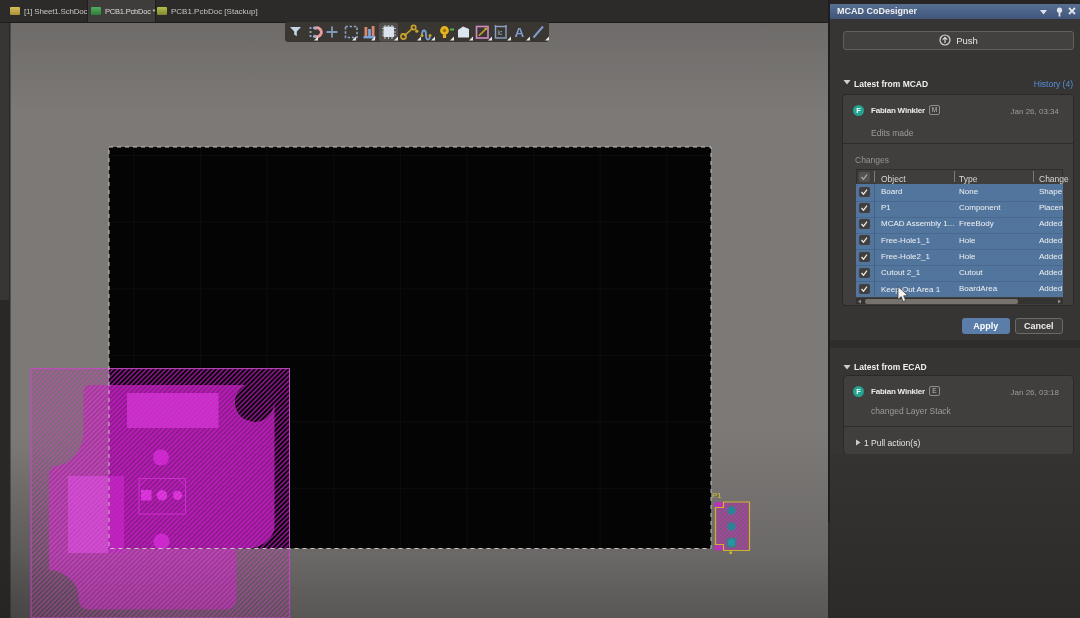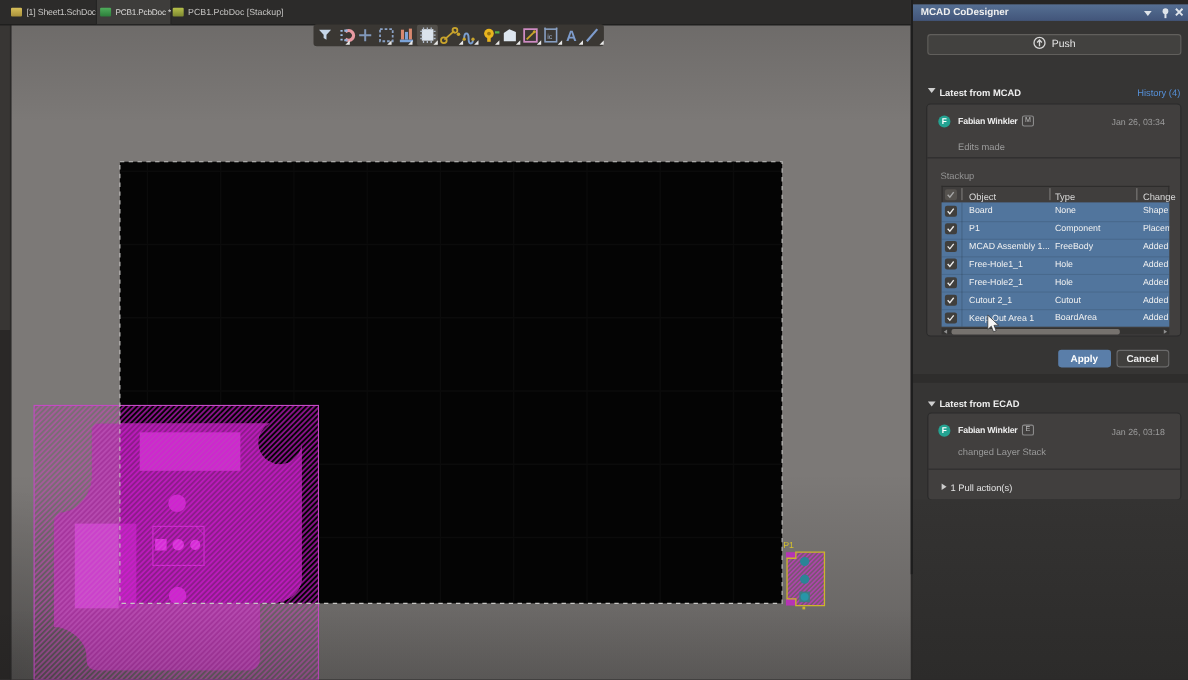--- a/index.html
+++ b/index.html
@@ -223,21 +223,21 @@
     <div class="abs" style="left:24px;top:78.5px;font-size:8.5px;font-weight:bold;color:#efefef;">Latest from MCAD</div>
     <div class="abs" style="right:7px;top:79px;font-size:8.5px;color:#5590d8;text-align:center;">History (4)</div>
 
     <div class="abs" style="left:12px;top:94px;width:232px;height:212px;background:#413f3e;border:1px solid #2a2a2a;border-radius:4px;box-sizing:border-box;"></div>
     <div class="abs" style="left:23px;top:104.5px;width:11px;height:11px;border-radius:50%;background:#24a392;color:#fff;font-size:7.5px;font-weight:bold;text-align:center;line-height:11px;">F</div>
     <div class="abs" style="left:41px;top:106px;font-size:8px;letter-spacing:-0.2px;font-weight:bold;color:#ececec;">Fabian Winkler</div>
     <div class="abs" style="left:99px;top:104.5px;width:9px;height:8px;border:1px solid #8c8c8c;border-radius:2px;color:#bdbdbd;font-size:6.5px;text-align:center;line-height:8px;">M</div>
     <div class="abs" style="right:21px;top:106.5px;font-size:8px;color:#9c9c9c;">Jan 26, 03:34</div>
     <div class="abs" style="left:41px;top:128px;font-size:8.5px;color:#9c9c9c;">Edits made</div>
     <div class="abs" style="left:13px;top:142.5px;width:230px;height:1px;background:#2c2c2c;"></div>
-    <div class="abs" style="left:25px;top:154.5px;font-size:8.5px;color:#949494;">Stackup</div>
+    <div class="abs" style="left:25px;top:154.5px;font-size:8.5px;color:#949494;">Changes</div>
 
     <div class="abs" style="left:26px;top:169px;width:207px;height:15.4px;background:#403e3d;border:1px solid #2e2d2c;border-bottom:none;box-sizing:border-box;"></div>
     <div class="abs" style="left:29px;top:171.5px;width:10.5px;height:10px;background:#55524e;border-radius:2px;">
         <svg width="10.5" height="10">
           <path d="M2.5,5 l2,2.2 3.5,-4.5" stroke="#a6a6a6" stroke-width="1.3" fill="none"></path>
         </svg>
       </div>
     <div class="abs" style="left:43.5px;top:171px;width:1px;height:11px;background:#7d7b79;"></div>
     <div class="abs" style="left:124px;top:171px;width:1px;height:11px;background:#7d7b79;"></div>
     <div class="abs" style="left:202.5px;top:171px;width:1px;height:11px;background:#7d7b79;"></div>

